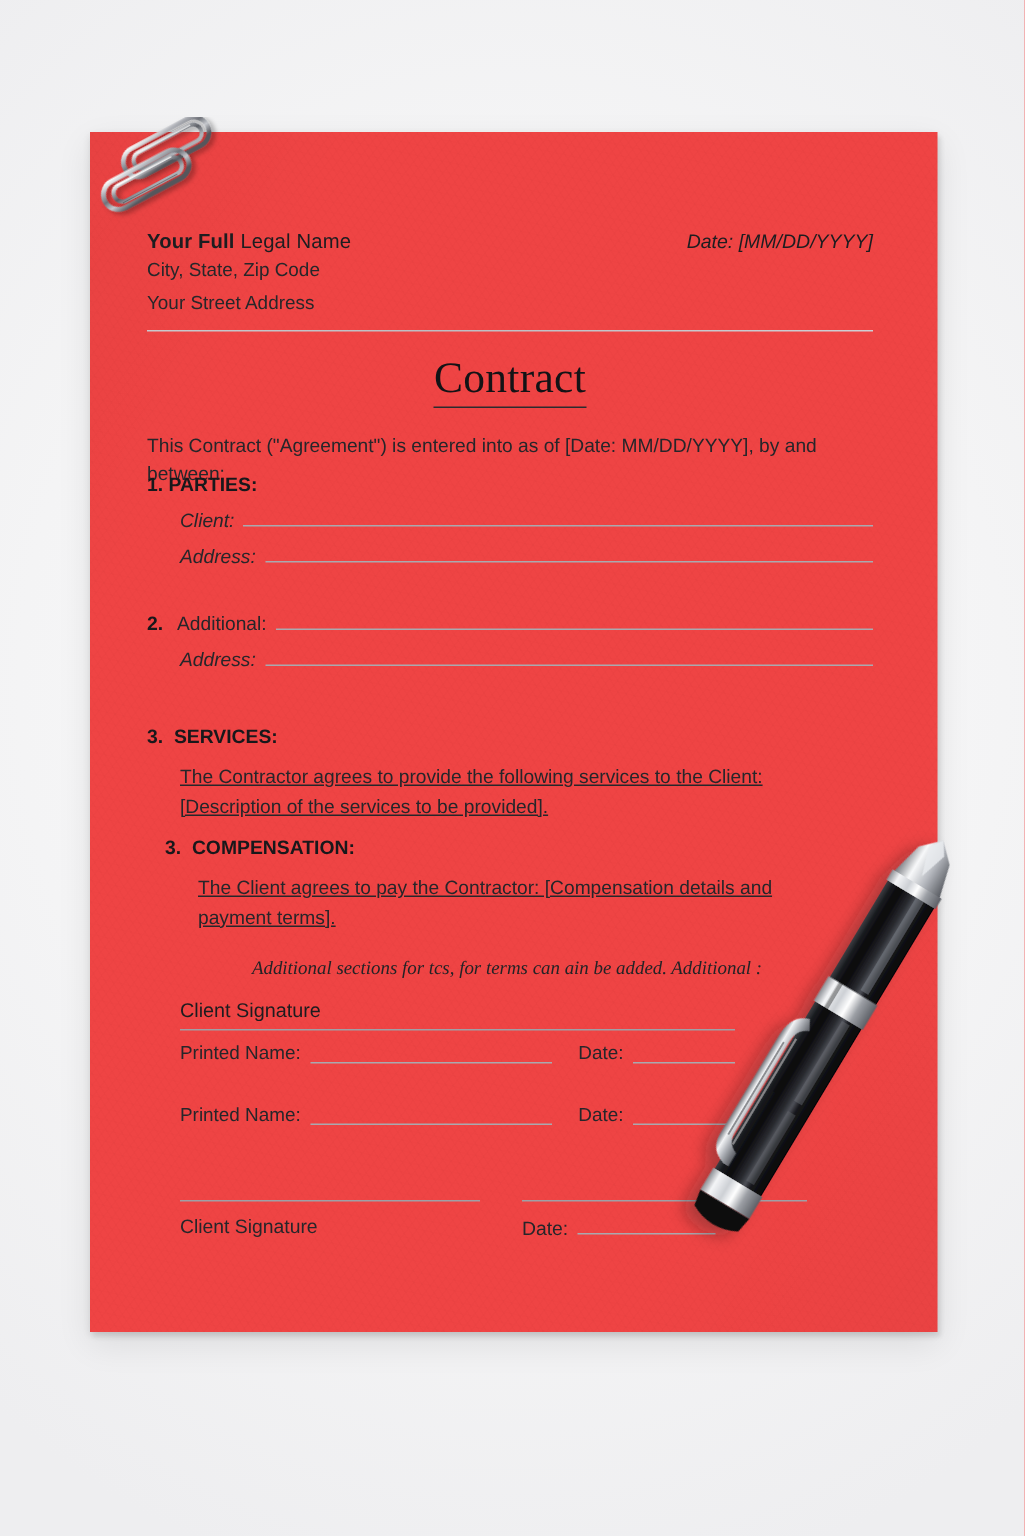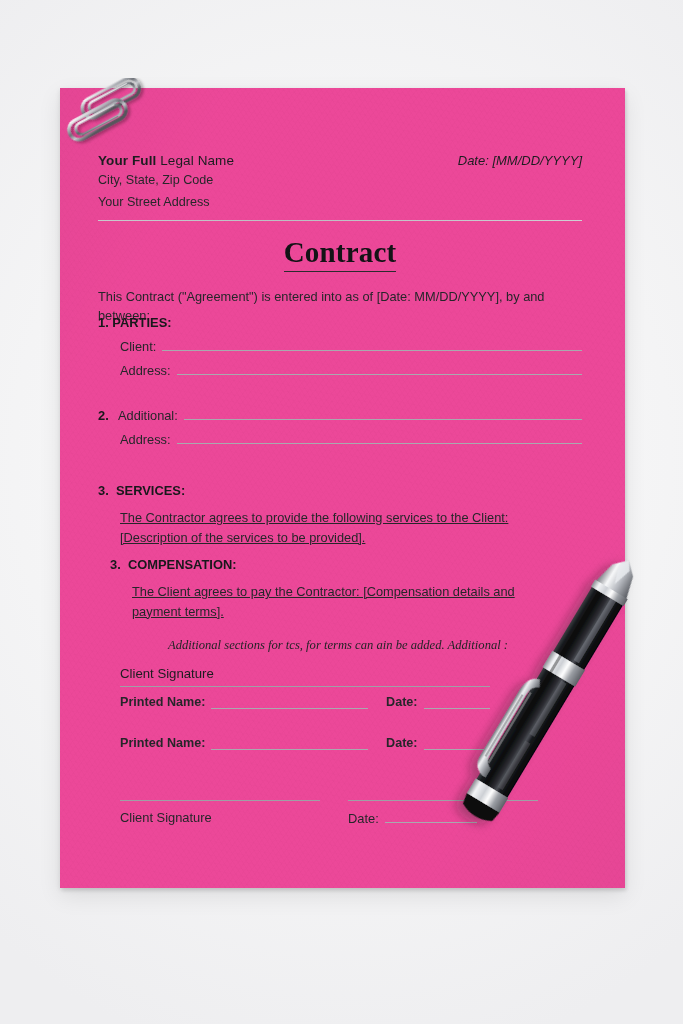--- a/index.html
+++ b/index.html
@@ -23,21 +23,21 @@
       radial-gradient(ellipse 80% 60% at 50% 45%, #fbfbfc 0%, #f4f4f5 60%, #eeeef0 100%);
   }
 
   
   .paper {
     position: absolute;
     left: 60px;
     top: 88px;
     width: 565px;
     height: 800px;
-    background: #ec4899;
+    background: #ef4444;
     box-shadow:
       0 2px 5px rgba(0,0,0,0.10),
       0 8px 22px rgba(0,0,0,0.09),
       2px 3px 3px rgba(0,0,0,0.06);
   }
   .paper-texture {
     position: absolute;
     inset: 0;
     pointer-events: none;
     opacity: .55;
@@ -104,21 +104,21 @@
   .doc-title {
     position: absolute;
     top: 148px;
     left: 0;
     width: 484px;
     text-align: center;
   }
   .doc-title span {
     font-family: "Liberation Serif", "DejaVu Serif", serif;
     font-size: 29px;
-    font-weight: 700;
+    font-weight: 400;
     color: #131316;
     border-bottom: 1.6px solid #2b2b2e;
     padding-bottom: 3px;
     letter-spacing: .2px;
   }
 
   .intro {
     position: absolute;
     top: 199px;
     left: 0;
@@ -146,20 +146,21 @@
     color: #26262a;
     margin-left: 22px;
     text-decoration: underline;
   }
 
   .field-row {
     display: flex;
     align-items: baseline;
     margin-left: 22px;
     margin-top: 7px;
+    font-style: italic;
   }
   .field-label {
     font-size: 12.8px;
     color: #26262a;
     white-space: nowrap;
     margin-right: 6px;
   }
   .field-line {
     flex: 1;
     height: 13px;
@@ -195,21 +196,20 @@
     font-size: 13.2px;
     color: #1c1c1f;
     padding-bottom: 5px;
     border-bottom: 1px solid #9fa0a6;
     width: 370px;
   }
   .sig-sub {
     display: flex;
     align-items: flex-end;
     margin-top: 8px;
-    font-weight: bold;
   }
   .sig-sub .lbl {
     font-size: 12.6px;
     color: #26262a;
     white-space: nowrap;
     margin-right: 6px;
   }
   .sig-sub .ln-name {
     width: 165px;
     height: 12px;

